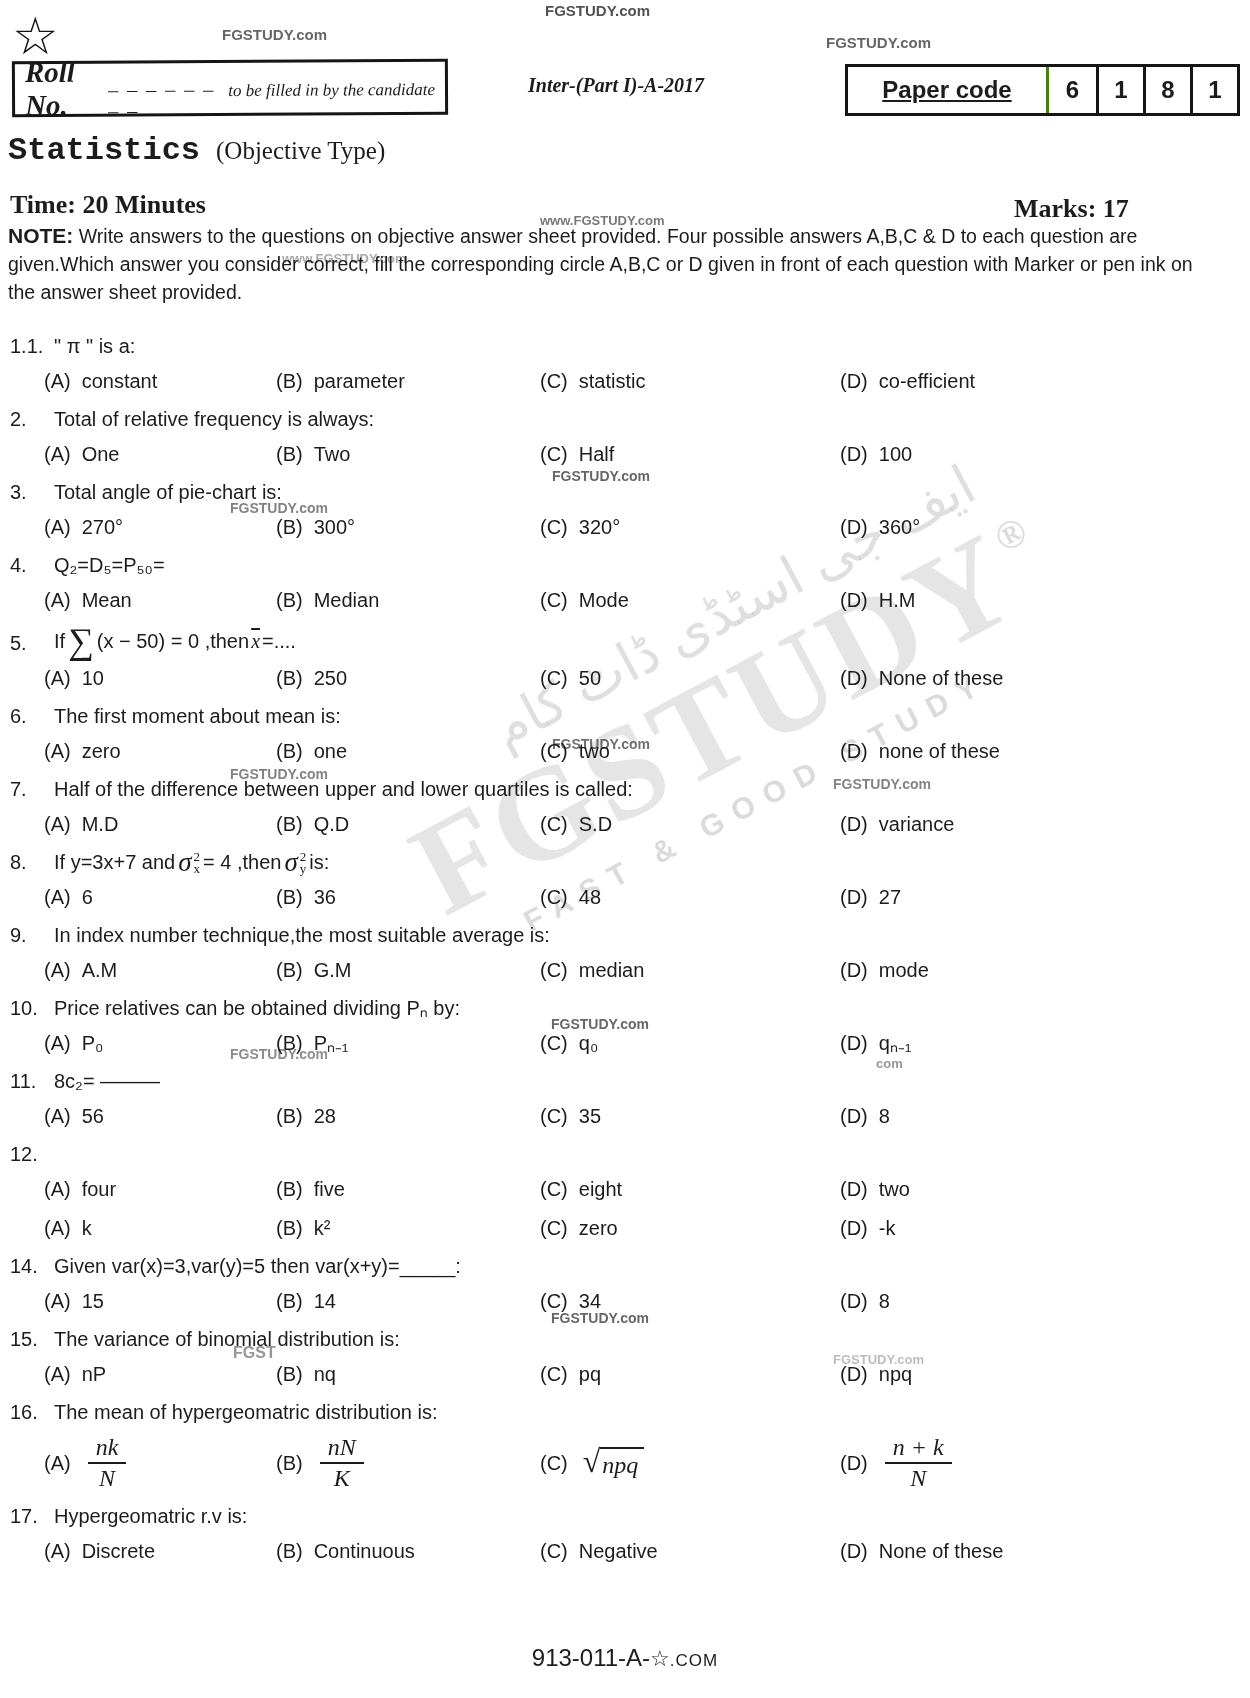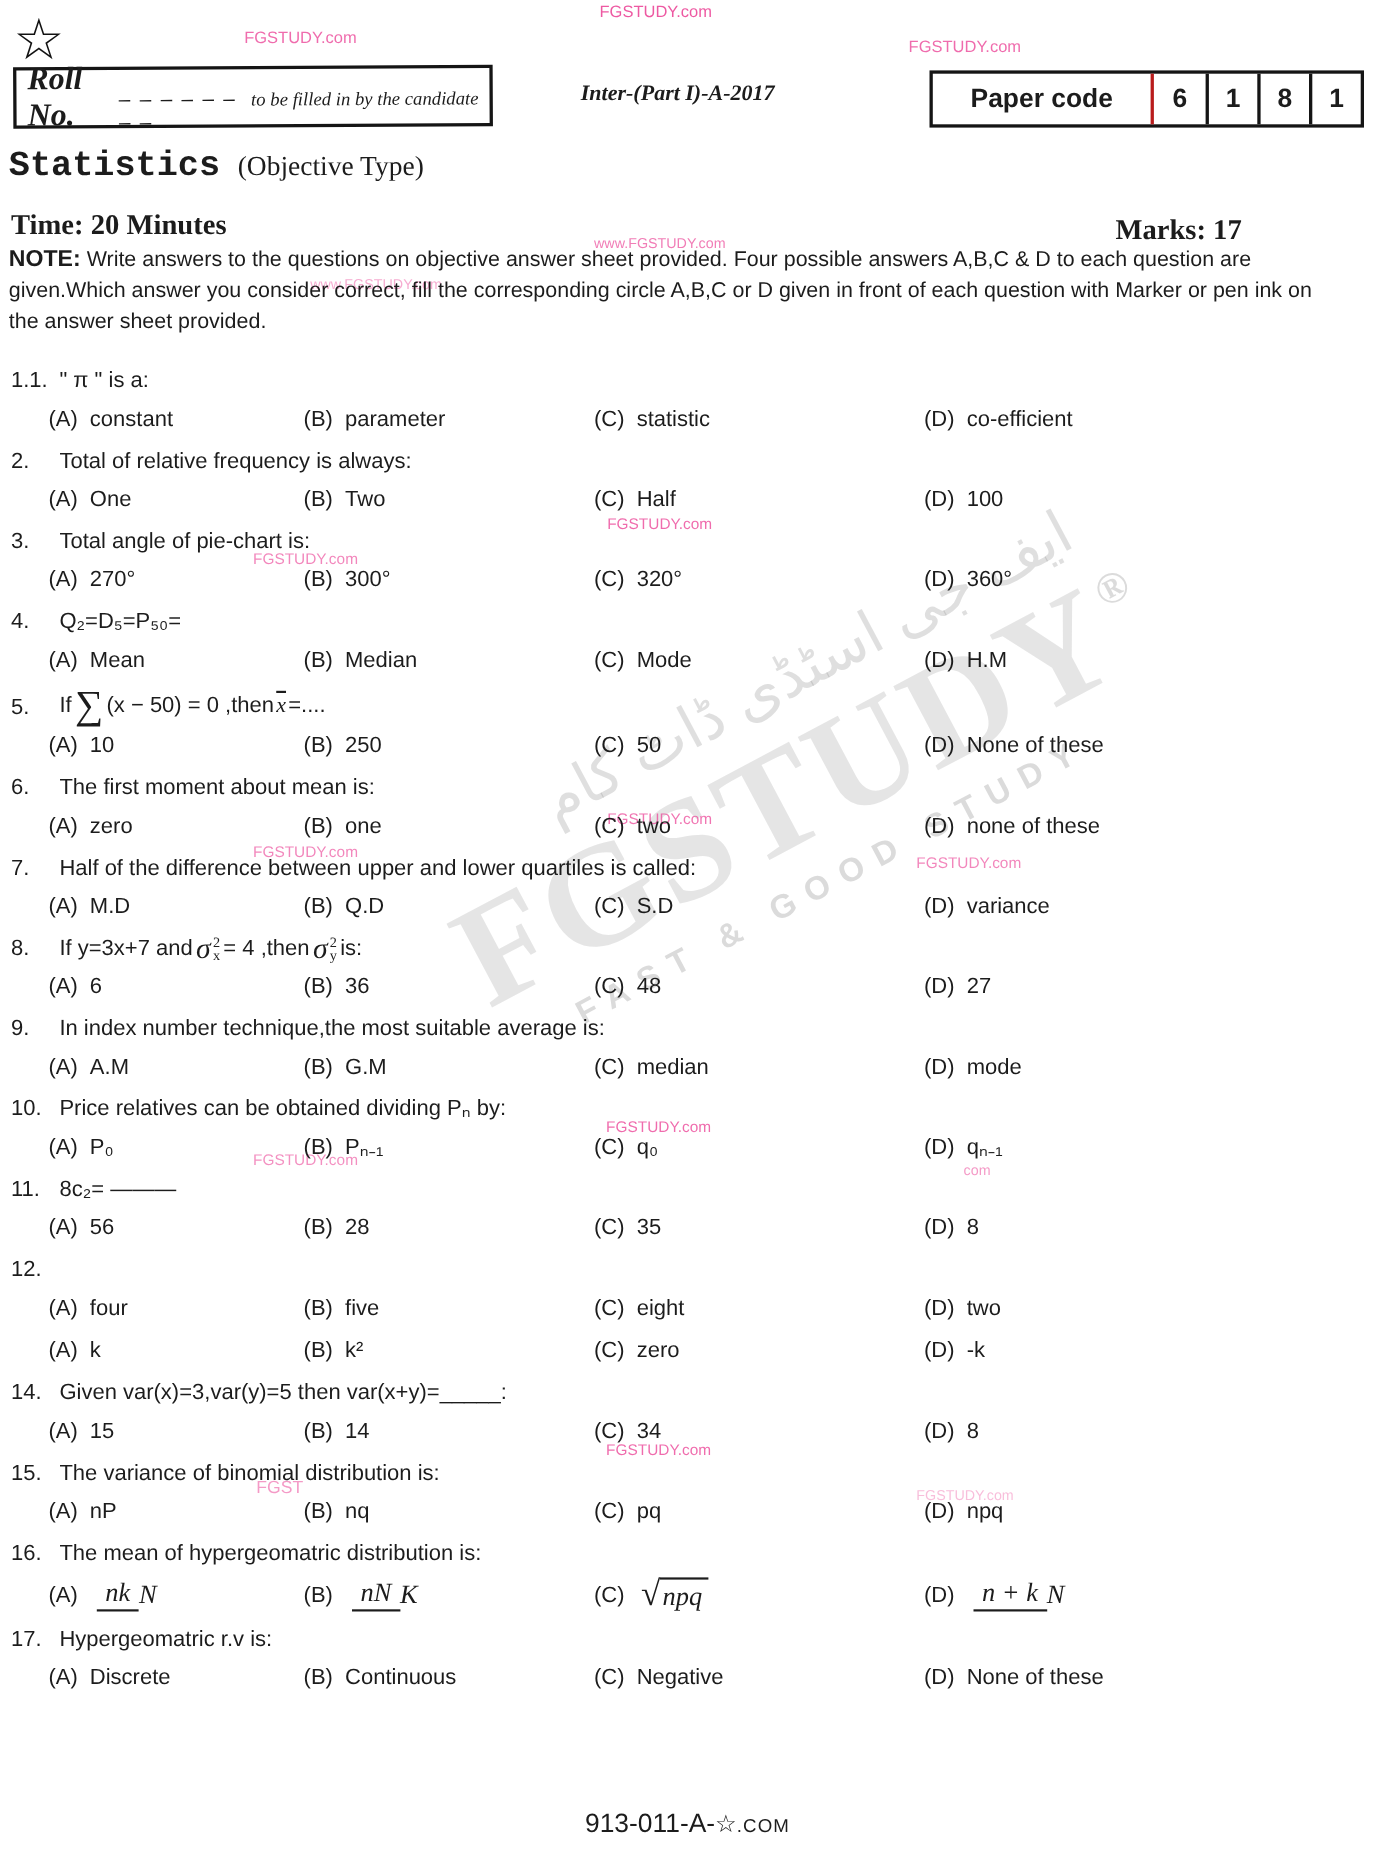--- a/index.html
+++ b/index.html
@@ -6,21 +6,21 @@
   .page{
     position:relative;
     width:1250px;height:1698px;
     background:#ffffff;
     font-family:"Liberation Sans",sans-serif;
     color:#1c1c1c;
     overflow:hidden;
   }
   
   .wm-layer{position:absolute;left:0;top:0;width:100%;height:100%;pointer-events:none;z-index:3;}
-  .wm{position:absolute;color:#ec4899;font-family:"Liberation Sans",sans-serif;white-space:nowrap;}
+  .wm{position:absolute;color:#404040;font-family:"Liberation Sans",sans-serif;white-space:nowrap;font-weight:bold;}
   .big-wm{
     position:absolute;left:330px;top:600px;width:760px;z-index:1;
     transform:rotate(-28deg);transform-origin:center center;
     pointer-events:none;text-align:center;
   }
   .wm-urdu{font-size:54px;color:rgba(150,150,150,0.30);text-align:right;padding-right:40px;line-height:60px;}
   .wm-main{font-size:132px;font-weight:bold;font-family:"Liberation Serif",serif;
     color:rgba(160,160,160,0.28);letter-spacing:4px;line-height:130px;position:relative;}
   .wm-reg{font-size:40px;position:absolute;top:-28px;margin-left:6px;color:rgba(160,160,160,0.38);}
   .wm-sub{font-size:30px;letter-spacing:12px;color:rgba(165,165,165,0.40);font-weight:bold;margin-top:6px;}
@@ -35,21 +35,21 @@
   }
   .rollno-label{font-family:"Liberation Serif",serif;font-weight:bold;font-style:italic;font-size:29px;}
   .rollno-blank{font-size:18px;letter-spacing:2px;margin:10px 2px 0 2px;}
   .rollno-note{font-family:"Liberation Serif",serif;font-style:italic;font-size:17px;margin-top:6px;white-space:nowrap;}
   .papercode-box{
     position:absolute;left:845px;top:64px;height:52px;border:3px solid #151515;
     display:flex;z-index:4;box-sizing:border-box;
   }
   .papercode-label{
     width:198px;display:flex;align-items:center;justify-content:center;
-    font-weight:bold;font-size:24px;border-right:3px solid #b91c1c;
+    font-weight:bold;font-size:24px;border-right:3px solid #4d7c0f;text-decoration:underline;
   }
   .papercode-cells{display:flex;}
   .code-cell{
     width:47px;display:flex;align-items:center;justify-content:center;
     font-weight:bold;font-size:24px;border-left:3px solid #151515;box-sizing:border-box;
   }
   .code-cell:first-child{border-left:none;}
   .sessions{position:absolute;left:0;top:110px;width:1250px;text-align:center;
     font-weight:bold;font-size:28px;letter-spacing:0px;z-index:4;}
   .subject-line{position:absolute;left:8px;top:132px;display:flex;align-items:baseline;z-index:4;}
@@ -68,21 +68,21 @@
   .q-opts{display:grid;grid-template-columns:232px 264px 300px 1fr;padding-left:36px;font-size:20px;line-height:27px;}
   .opt{display:flex;align-items:center;}
   .opt-letter{margin-right:11px;}
   .opt-val{display:inline-flex;align-items:center;}
   
   .big-sym{font-size:36px;font-family:"Liberation Serif",serif;line-height:30px;margin:0 3px;}
   .over-x{font-family:"Liberation Serif",serif;font-style:italic;text-decoration:overline;padding:0 2px;}
   .supsub{display:inline-flex;align-items:center;font-family:"Liberation Serif",serif;margin:0 3px;}
   .ss-b{font-size:27px;font-style:italic;}
   .ss-c{display:inline-flex;flex-direction:column;font-size:13px;line-height:12px;margin-left:2px;}
-  .frac{display:inline-flex;flex-direction:row;align-items:center;
+  .frac{display:inline-flex;flex-direction:column;align-items:center;
     font-family:"Liberation Serif",serif;font-style:italic;font-size:24px;line-height:27px;margin:0 6px;vertical-align:middle;}
   .frac .num{border-bottom:2px solid #1c1c1c;padding:0 8px 1px 8px;}
   .frac .den{padding-top:1px;}
   .sqrt{display:inline-flex;align-items:flex-start;font-family:"Liberation Serif",serif;font-style:italic;font-size:24px;margin:0 4px;}
   .rad{font-size:32px;line-height:28px;font-style:normal;}
   .sq-c{border-top:2px solid #1c1c1c;padding:3px 6px 0 2px;}
   
   .footer{position:absolute;left:0;top:1644px;width:1250px;text-align:center;font-size:24px;z-index:4;}
   .f-star{font-size:22px;}
   .f-suffix{font-size:17px;letter-spacing:1px;}

